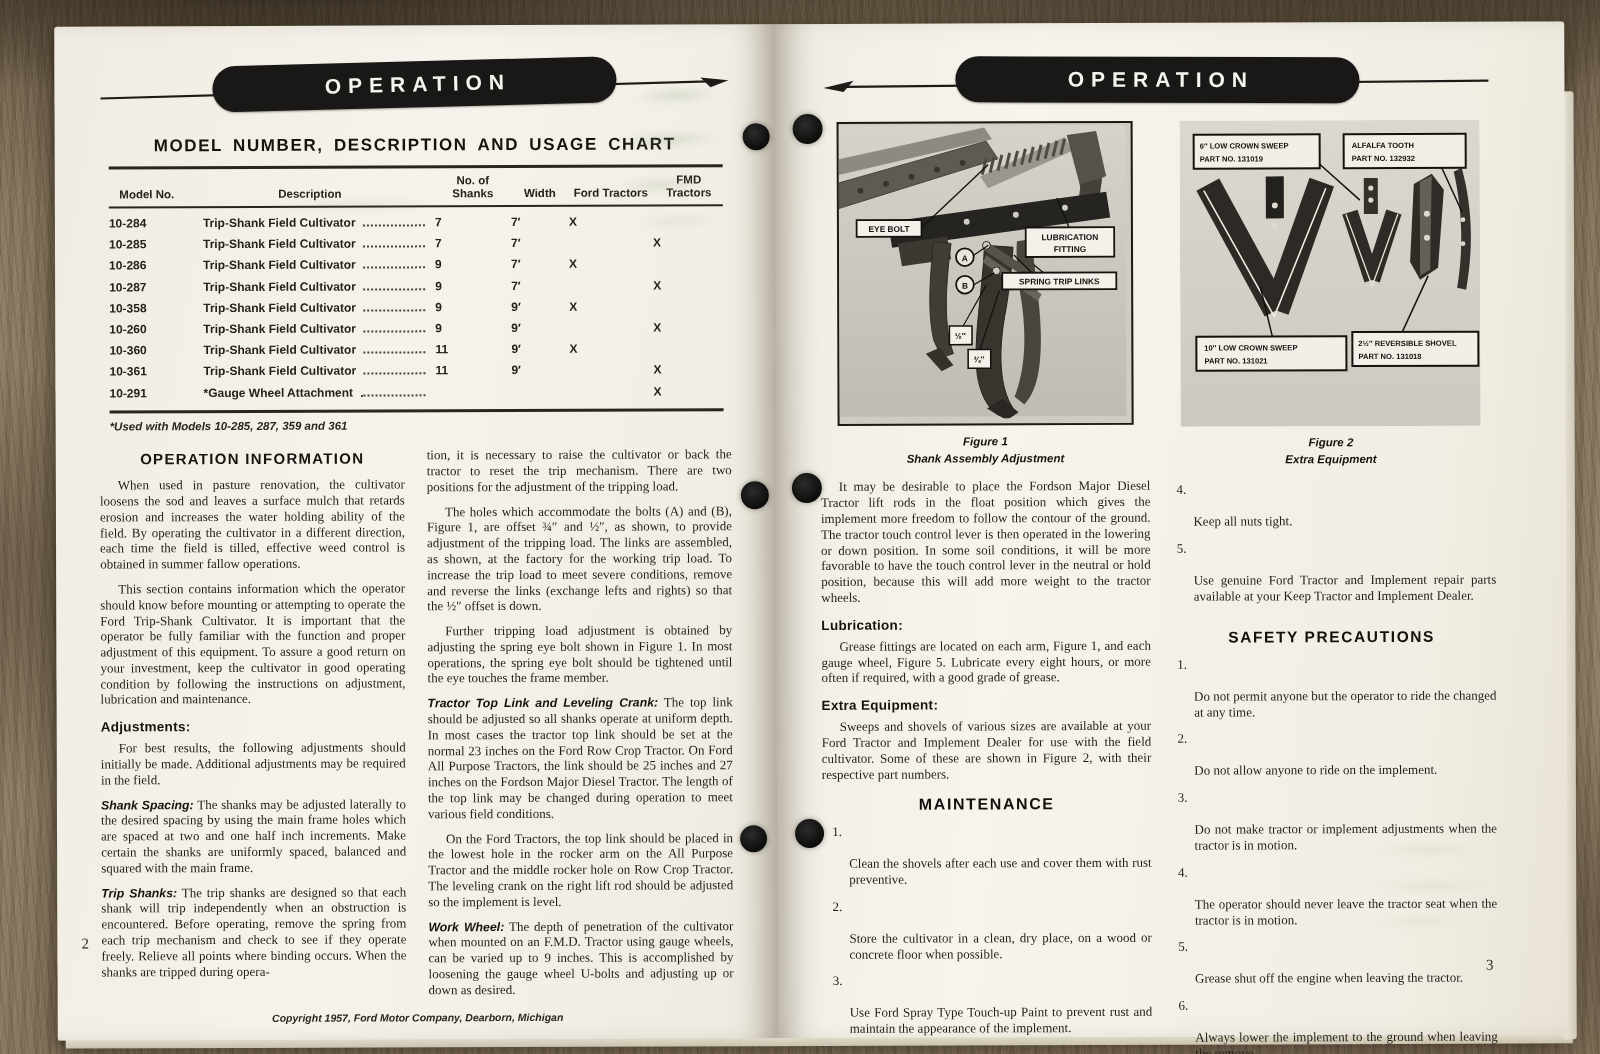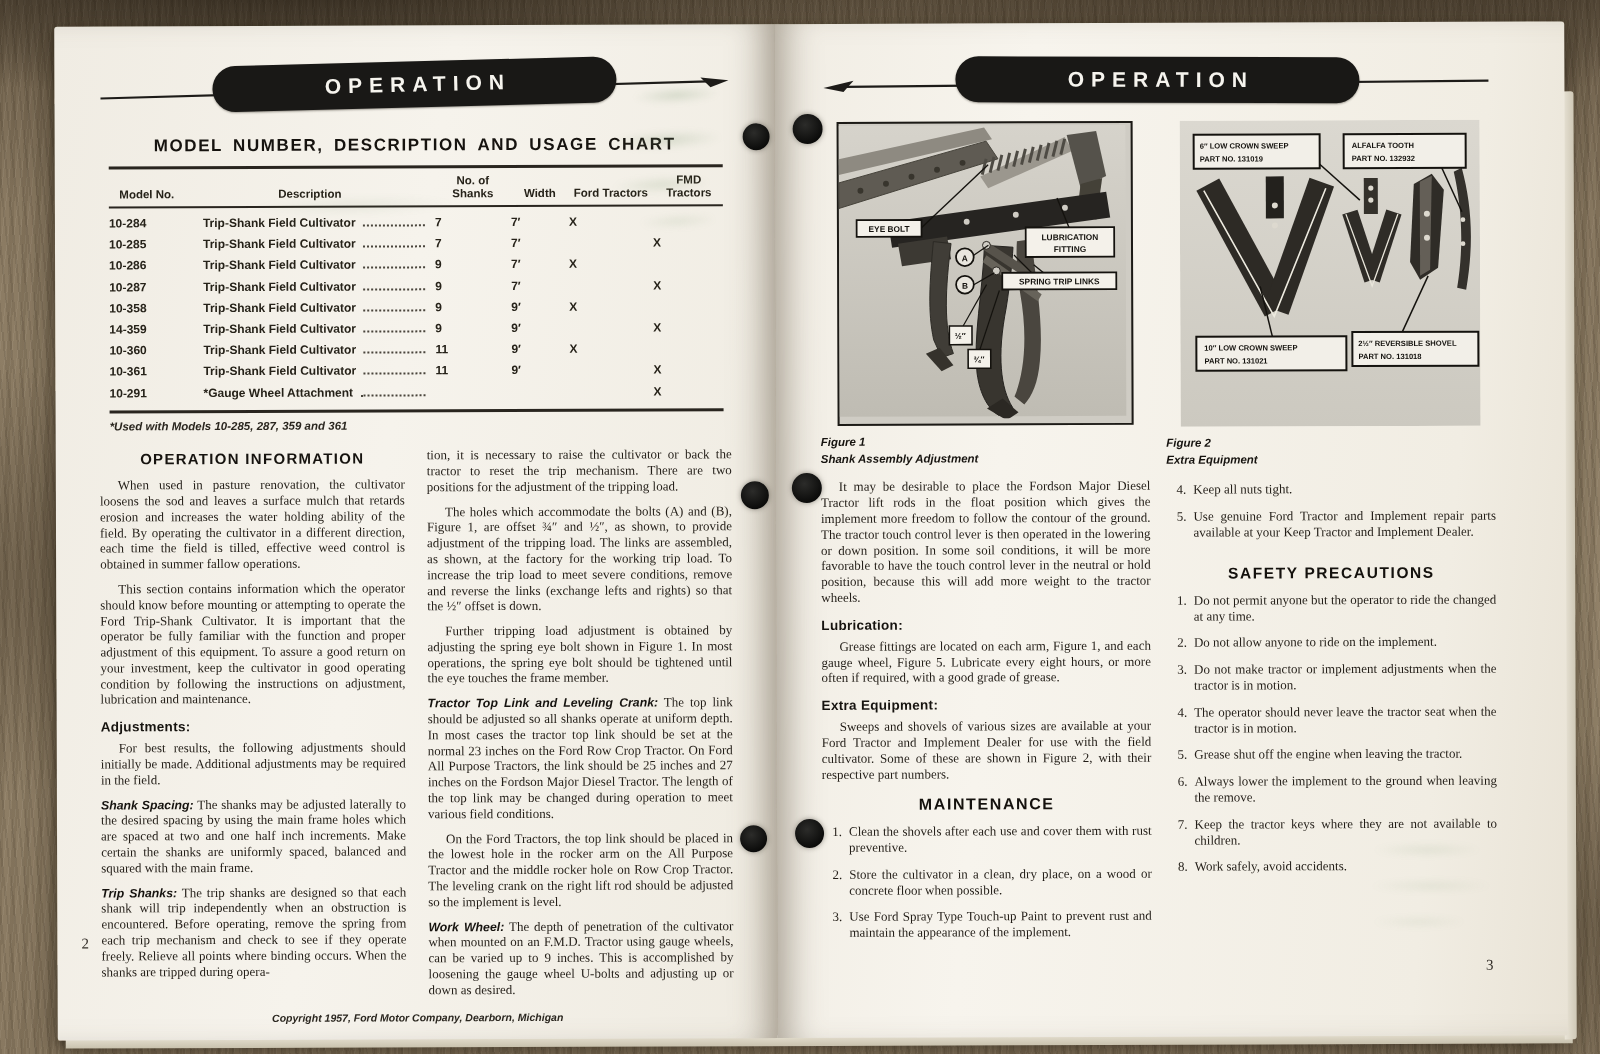--- a/index.html
+++ b/index.html
@@ -70,26 +70,26 @@
   .copyright{font:700 italic 10.5px "Liberation Sans",sans-serif;text-align:center;margin-top:4px;color:#2a261f;}
   .pagenum{position:absolute;font:400 15px "Liberation Serif",serif;color:#35302a;}
   .pn-left{left:24px;bottom:88px;}
   .pn-right{right:74px;bottom:62px;}
   
   .rcols{display:flex;gap:16px;margin:8px 70px 0 45px;}
   .rcol{flex:1;min-width:0;}
   .fig1-box{width:292px;height:300px;border:2.5px solid #1c1a16;margin:0 auto;background:#cfccc4;}
   .fig2-box{width:300px;height:306px;margin:0 auto;}
   .caption{margin:8px 0 12px;}
-  .cap-t,.cap-s{font:700 italic 11.5px "Liberation Sans",sans-serif;color:#16130f;line-height:1.45;}
+  .cap-t,.cap-s{font:700 italic 11.5px "Liberation Sans",sans-serif;text-align:center;color:#16130f;line-height:1.45;}
   h2.maint{font:700 16px "Liberation Sans",sans-serif;letter-spacing:1.6px;text-align:center;margin:14px 0 10px;color:#14110d;}
   h2.safety{font:700 15.5px "Liberation Sans",sans-serif;letter-spacing:1.6px;text-align:center;margin:24px 0 10px;color:#14110d;}
   .li{display:flex;margin:0 0 11px;}
   .li .num{flex:none;width:20px;font:400 13px/15.8px "Liberation Serif",serif;text-align:right;margin-right:7px;color:#221d17;}
-  .li .litext{flex:1;font:400 13px/15.8px "Liberation Serif",serif;text-align:justify;color:#221d17;}
+  .li .litext{flex:1;font:400 13px/15.8px "Liberation Serif",serif;text-align:justify;color:#221d17;margin-top:32px;}
   .cont-list{margin-top:14px;}
   
   .flabel{font:700 8.5px "Liberation Sans",sans-serif;fill:#14120e;}
   .flabel-s{font:700 7.6px "Liberation Sans",sans-serif;fill:#14120e;}
   
   .ghost{position:absolute;pointer-events:none;filter:blur(3px);}
   .ghost-a{right:14px;top:44px;width:180px;height:170px;opacity:.5;transform:rotate(-3deg);
     background:
       radial-gradient(62px 11px at 55% 16%, rgba(122,150,112,.55), transparent 70%),
       radial-gradient(80px 13px at 48% 42%, rgba(122,150,112,.5), transparent 70%),
@@ -185,21 +185,21 @@
           <div class="td c-desc">
               <span>Trip-Shank Field Cultivator</span>
               <i class="leader"></i>
             </div>
           <div class="td">9</div>
           <div class="td">9′</div>
           <div class="td">X</div>
           <div class="td"></div>
         </div>
         <div class="t-row">
-          <div class="td">14-359</div>
+          <div class="td">10-260</div>
           <div class="td c-desc">
               <span>Trip-Shank Field Cultivator</span>
               <i class="leader"></i>
             </div>
           <div class="td">9</div>
           <div class="td">9′</div>
           <div class="td"></div>
           <div class="td">X</div>
         </div>
         <div class="t-row">

